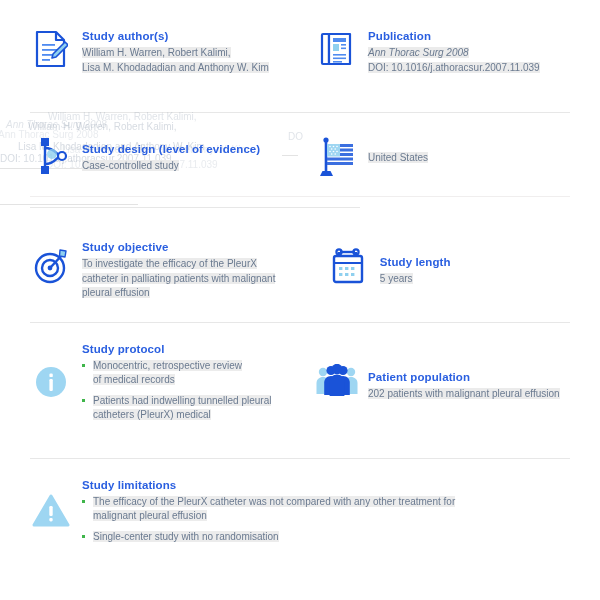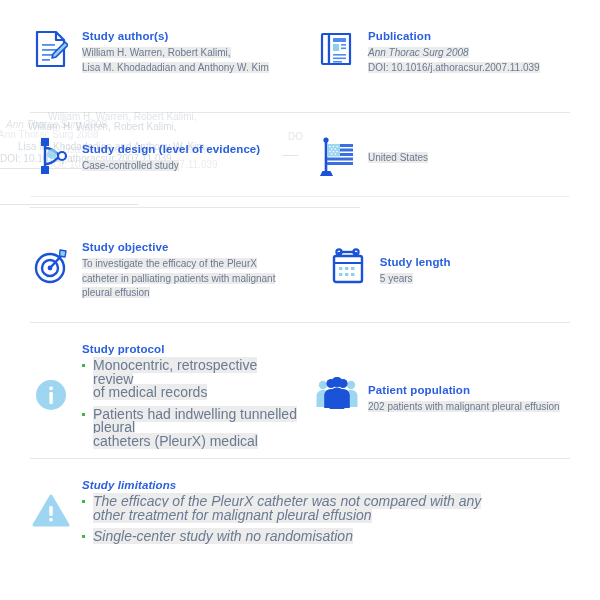--- a/index.html
+++ b/index.html
@@ -25,21 +25,21 @@
     margin:0 0 3px 0;letter-spacing:.1px;white-space:nowrap;
   }
   .t{
     color:#6a7a90;font-size:10px;line-height:14.5px;margin:0;
   }
   .t .hl{background:#ebebeb;}
   .it{font-style:italic;}
 
   ul.bl{list-style:none;margin:2px 0 0 0;padding:0;}
   ul.bl li{
-    position:relative;padding-left:11px;color:#6a7a90;font-size:14px;
+    position:relative;padding-left:11px;color:#6a7a90;font-size:10px;
     line-height:13.5px;margin-bottom:8px;
   }
   ul.bl li::before{
     content:"";position:absolute;left:0;top:5px;width:3px;height:3px;background:#3fb54a;
   }
   ul.bl li span.hl{background:#ececec;}
 
   .sep{position:absolute;left:30px;width:540px;height:1px;background:#e7e7e7;}
   .sep.faint{background:#f0eeee;}
 
@@ -286,21 +286,21 @@
       <div class="body-col">
         <p class="h">Patient population</p>
         <p class="t"><span class="hl">202 patients with malignant pleural effusion</span></p>
       </div>
     </div>
   </div>
 
   <div class="sep" style="top:458px;"></div>
 
   <div class="row" style="top:478px;">
-    <div class="col" style="width:492px;padding-left:30px;box-sizing:border-box;font-style:italic;">
+    <div class="col" style="width:492px;padding-left:30px;box-sizing:border-box;">
       <div class="ico">
         <svg width="38" height="36" viewBox="0 0 38 36">
           <path d="M19 3 L36 32 H2 Z" fill="#9ed6f2" stroke="#9ed6f2" stroke-width="3" stroke-linejoin="round"></path>
           <rect x="17.3" y="13" width="3.4" height="10" rx="1.3" fill="#ffffff"></rect>
           <rect x="17.3" y="25" width="3.4" height="3.4" rx="1.3" fill="#ffffff"></rect>
         </svg>
       </div>
       <div class="body-col">
         <p class="h">Study limitations</p>
         <ul class="bl">

